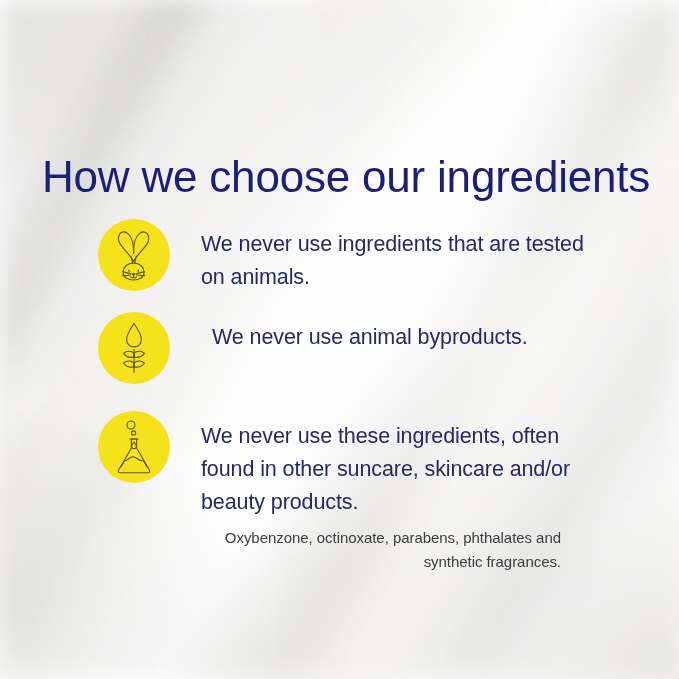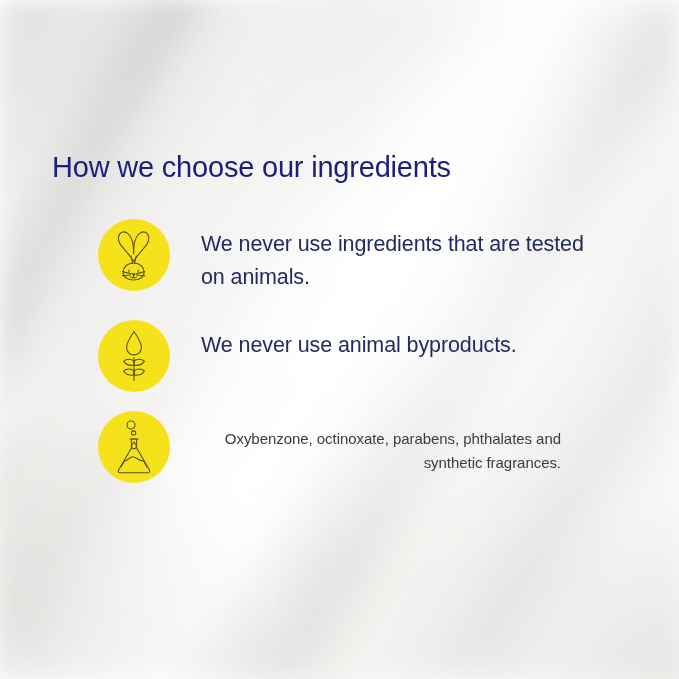--- a/index.html
+++ b/index.html
@@ -101,38 +101,38 @@
   }
 
   
   #content {
     position: absolute;
     inset: 0;
   }
 
   #page-title {
     position: absolute;
-    left: 52px;
+    left: 42px;
     top: 124px;
-    font-size: 29px;
+    font-size: 44px;
     line-height: 48px;
     font-weight: 400;
     letter-spacing: -0.2px;
     color: #1b1f78;
     white-space: nowrap;
   }
 
   .row {
     position: absolute;
     left: 98px;
     display: flex;
     align-items: flex-start;
   }
   #row-0 { top: 219px; }
-  #row-1 { top: 320px; }
+  #row-1 { top: 312px; gap: 11px; }
   #row-2 { top: 411px; }
 
   .badge {
     width: 72px;
     height: 72px;
     border-radius: 50%;
     background: #f6e21b;
     flex: 0 0 72px;
     display: flex;
     align-items: center;
@@ -293,18 +293,19 @@
 
             <path d="M12.4 41.0 L 9.0 47.0"></path>
             <path d="M31.6 41.0 L 35.0 47.0"></path>
 
             <path d="M22.0 22.0 c1.6 2.2, 2.4 3.2, 2.4 4.3
                      a2.4 2.4 0 0 1 -4.8 0 c0 -1.1, 0.8 -2.1, 2.4 -4.3 Z"></path>
           </svg>
         </span>
       </div>
       <div class="row-text">
+        <div class="row-head">We never use these ingredients, often found in other suncare, skincare and/or beauty products.</div>
         <div class="row-sub">Oxybenzone, octinoxate, parabens, phthalates and synthetic fragrances.</div>
       </div>
     </div>
 
   </div>
 </div>
 
 </body></html>

